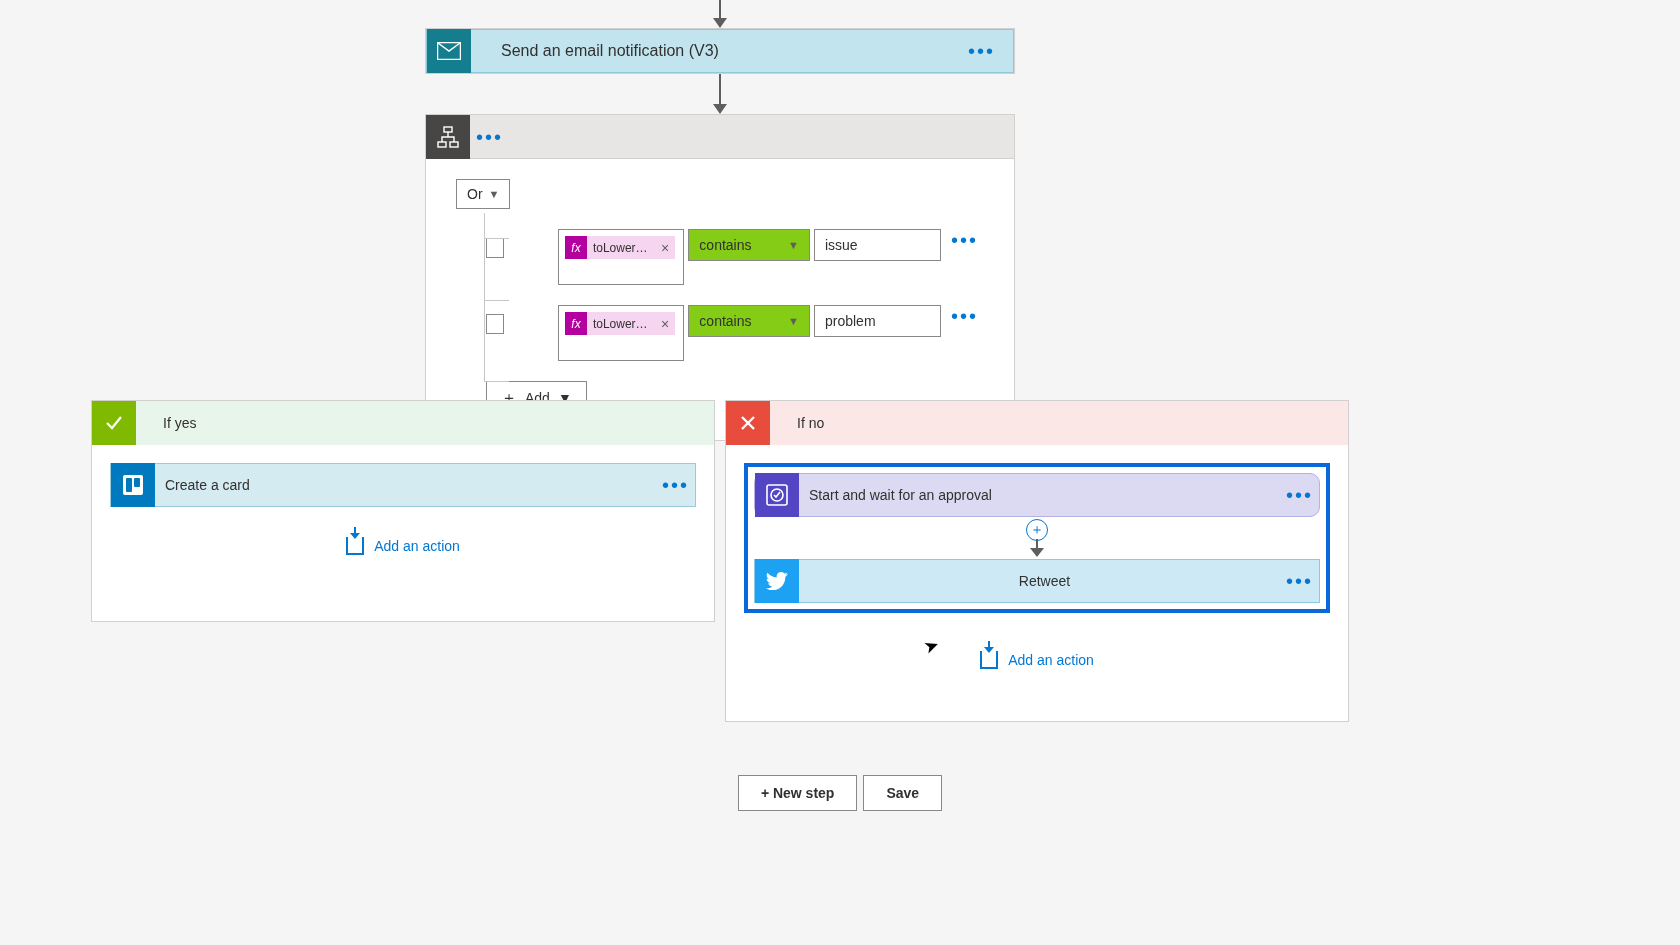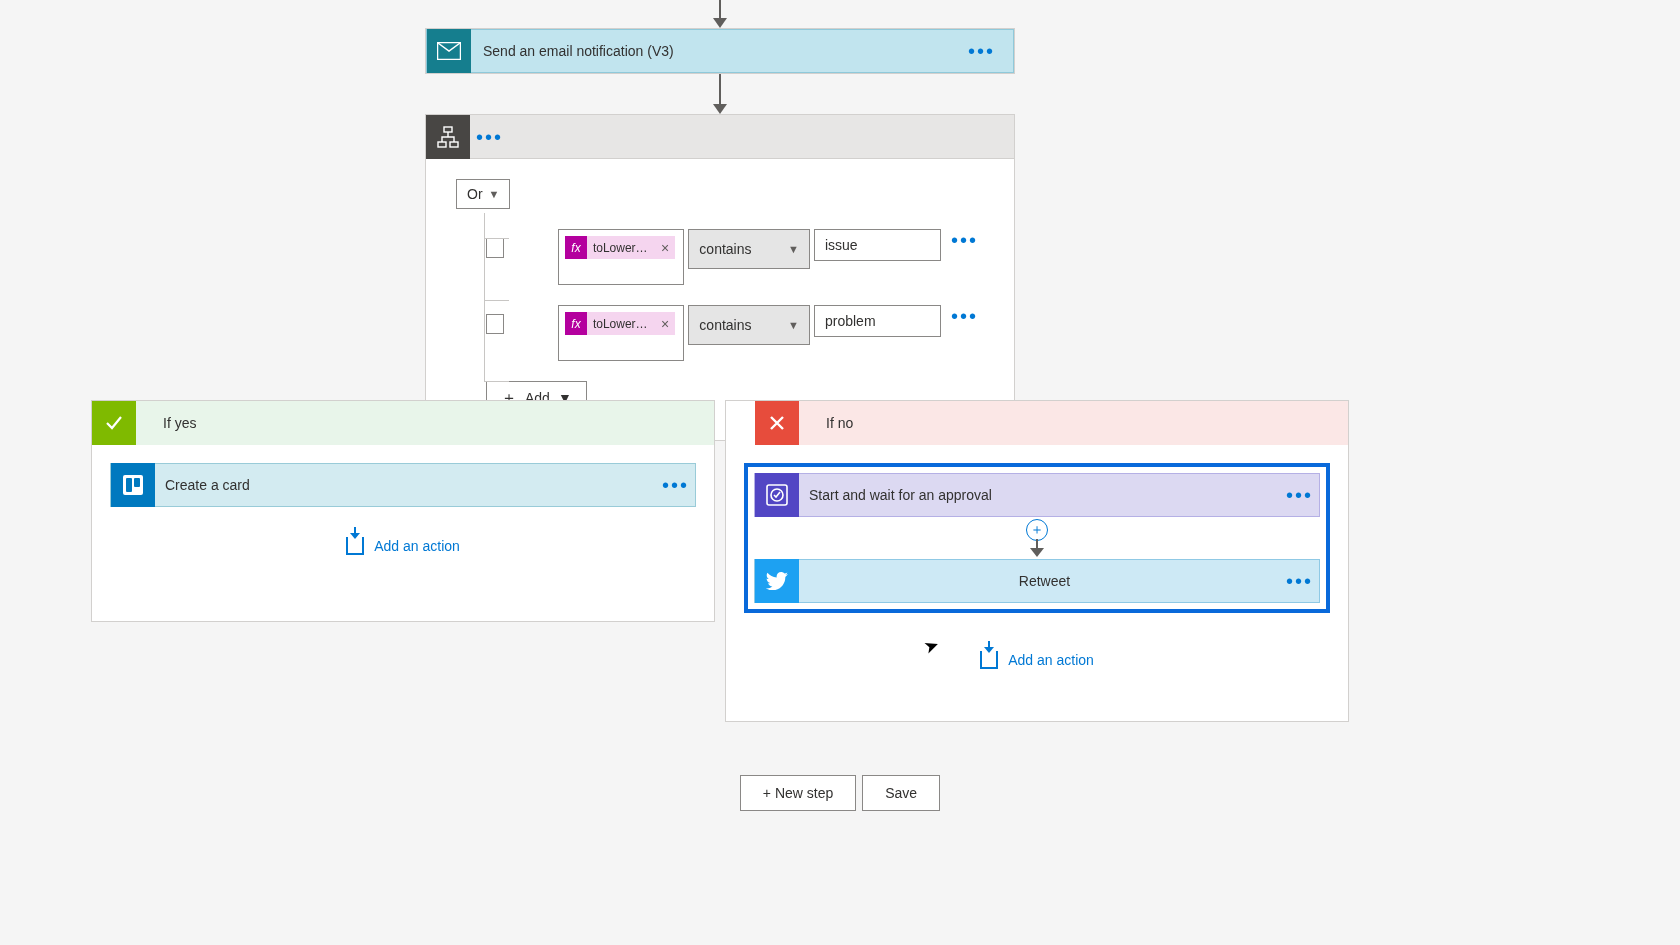--- a/index.html
+++ b/index.html
@@ -50,21 +50,22 @@
     cursor: pointer;
   }
   .card-icon {
     width: 44px; height: 44px;
     display: flex; align-items: center; justify-content: center;
     color: #fff;
   }
   .card-title {
     flex: 1;
     padding-left: 12px;
-    font-size: 14px;
+    font-size: 16px;
+    margin-left: 18px;
   }
   .menu-dots {
     color: #0078d4;
     font-size: 20px;
     letter-spacing: 2px;
     line-height: 10px;
     cursor: pointer;
     padding: 0 6px;
   }
 
@@ -101,21 +102,21 @@
     background: #f5d5ef; font-size: 12px; color: #323130; overflow: hidden;
     max-width: 110px;
   }
   .fx-badge {
     background: #b4009e; color: #fff; width: 22px; height: 23px; display: inline-flex;
     align-items: center; justify-content: center; font-style: italic; font-size: 12px;
   }
   .fx-text { padding: 0 6px; white-space: nowrap; overflow: hidden; text-overflow: ellipsis; }
   .fx-x { padding: 0 6px; color: #605e5c; cursor: pointer; font-size: 14px; }
   .op-select {
-    width: 133px; height: 40px; border: 1px solid #8a8886; background: #e5e5e5;
+    width: 133px; height: 32px; border: 1px solid #8a8886; background: #84cc16;
     display: flex; align-items: center; justify-content: space-between;
     padding: 0 10px; font-size: 14px; margin-top: 0; cursor: pointer;
   }
   .op-select .chev { font-size: 11px; color: #605e5c; }
   .val-input {
     width: 139px; height: 32px; border: 1px solid #8a8886; background: #fff;
     padding: 0 10px; font-size: 14px; display: flex; align-items: center;
   }
   .row-menu { margin-top: 6px; }
   .add-btn {
@@ -137,21 +138,21 @@
   .branch {
     position: absolute; border: 1px solid #d2d0ce; background: #fff;
     top: 400px;
   }
   .branch-yes { left: 91px; width: 624px; height: 222px; }
   .branch-no  { left: 725px; width: 624px; height: 322px; }
   .branch-header {
     display: flex; align-items: center; height: 44px;
   }
   .branch-yes .branch-header { background: #e8f5ea; }
-  .branch-no  .branch-header { background: #fbe7e6; margin-left: 29px; }
+  .branch-no  .branch-header { background: #fbe7e6; }
   .branch-icon {
     width: 44px; height: 44px; display: flex; align-items: center; justify-content: center; color: #fff;
   }
   .yes-icon { background: #7fba00; }
   .no-icon  { background: #e74c3c; }
   .branch-title { padding-left: 27px; font-size: 14px; }
 
   .branch-body { padding: 18px; }
   .inner-card {
     display: flex; align-items: center; height: 44px; border: 1px solid #bbb;
@@ -176,41 +177,41 @@
     width:2px; height:10px; background:#0078d4;
   }
   .add-action-icon::after {
     content:''; position:absolute; top:-4px; left:50%; transform:translateX(-50%);
     border-left:5px solid transparent; border-right:5px solid transparent; border-top:6px solid #0078d4;
   }
 
   .no-highlight {
     border: 4px solid #0969da; padding: 6px; position: relative; background: #fff;
   }
-  .approval-card { background: #dcd9f2; border-color: #b5b0e5; }
+  .approval-card { background: #dcd9f2; border-color: #b5b0e5; border-radius: 10px; }
   .approval-icon { background: #5246c4; }
   .twitter-card { background: #cde9f5; border-color: #8fc9e5; margin-top: 0; text-align: center; }
   .twitter-icon { background: #1da1f2; }
 
   .insert-node {
     position: relative; height: 42px; display: flex; flex-direction: column; align-items: center; justify-content: flex-end;
   }
   .insert-circle {
     position: absolute; top: 2px;
     width: 22px; height: 22px; border: 1px solid #0078d4; border-radius: 50%;
     display: flex; align-items: center; justify-content: center; color: #0078d4; font-size: 14px;
     background:#fff; cursor: pointer;
   }
   .insert-arrow { width:0;height:0;border-left:7px solid transparent;border-right:7px solid transparent;border-top:9px solid #605e5c; margin-bottom: 2px;}
   .insert-line { position:absolute; top:22px; width:2px; height:10px; background:#605e5c; }
 
   
   .footer {
     position: absolute; left: 0; right: 0; top: 775px;
-    display: flex; justify-content: center; gap: 6px;
+    display: flex; justify-content: center; gap: 6px; font-weight: bold;
   }
   .ftr-btn {
     border: 1px solid #8a8886; background: #fff; padding: 9px 22px; font-size: 14px; cursor: pointer;
   }
 
   
   .cursor {
     position: absolute; left: 924px; top: 635px; font-size: 18px; color:#000;
     transform: rotate(-20deg);
   }

